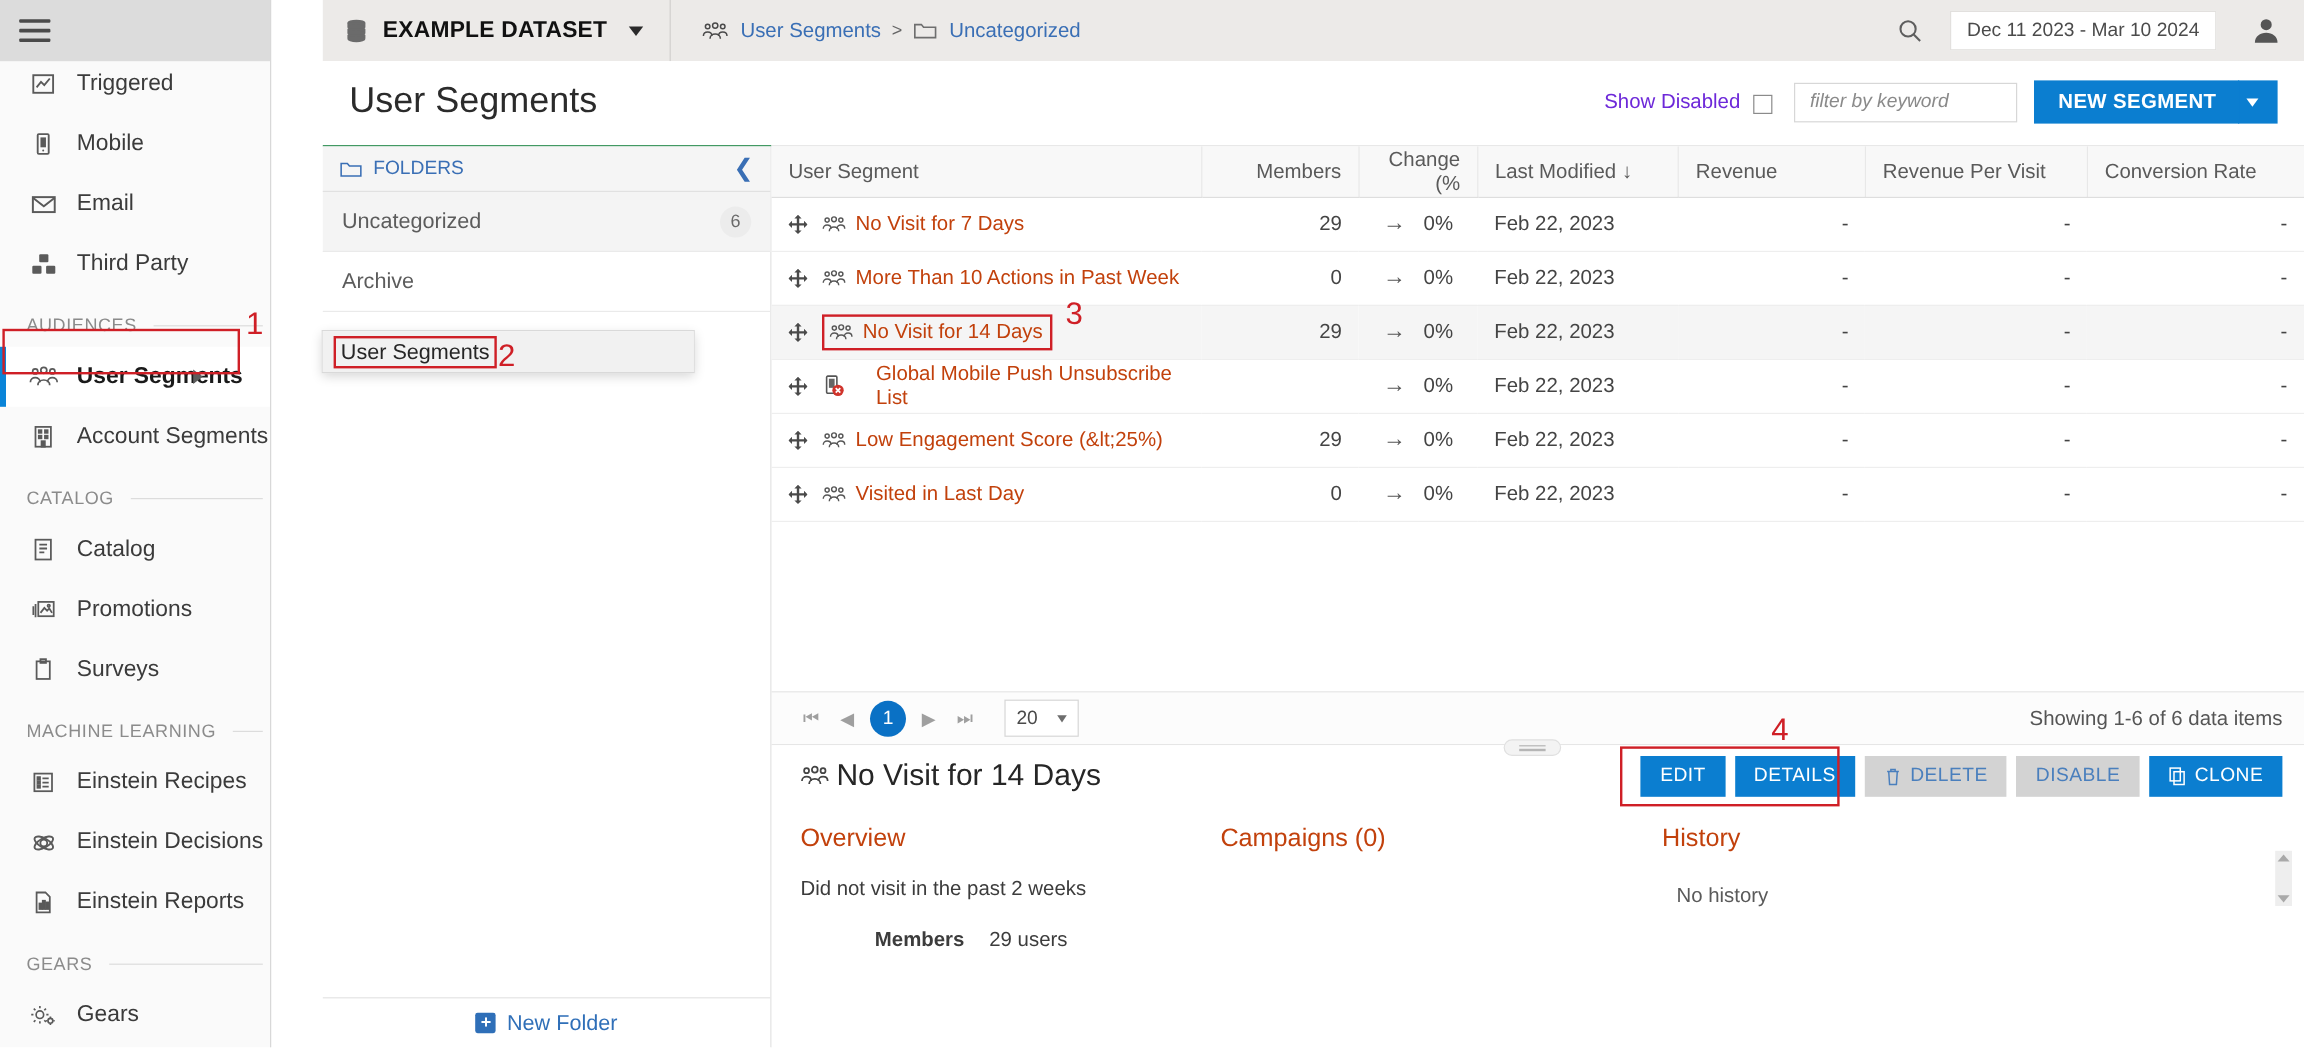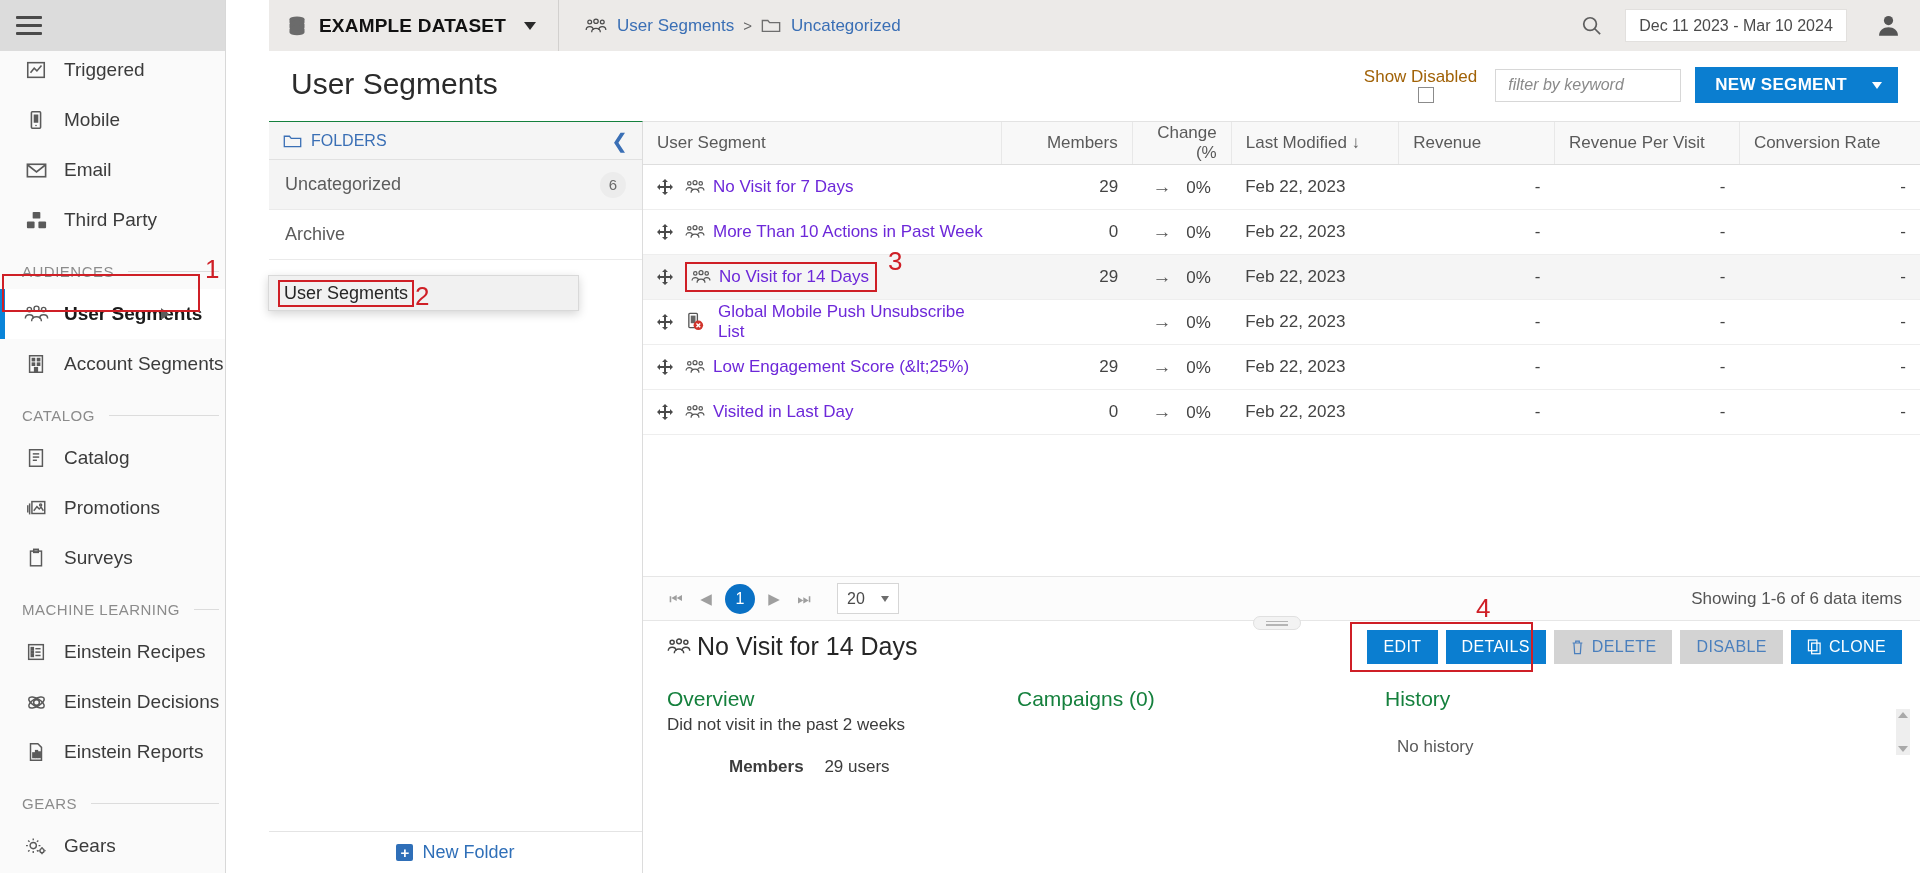--- a/index.html
+++ b/index.html
@@ -80,21 +80,21 @@
   .avatar-btn { margin-left: 28px; cursor: pointer; display: flex; color: #555; }
 
   
   .page-head {
     position: absolute; left: 269px; top: 51px; right: 0; height: 70px; background: #fff;
   }
   .page-title {
     position: absolute; left: 22px; top: 16px; font-size: 30px; color: #2b2b2b; font-weight: normal;
   }
   .head-tools { position: absolute; right: 22px; top: 16px; display: flex; align-items: center; }
-  .show-disabled-wrap { display: flex; align-items: center; font-size: 17px; color: #a16207; margin-right: 18px; flex-direction: column; }
+  .show-disabled-wrap { display: flex; align-items: flex-end; font-size: 17px; color: #6d28d9; margin-right: 18px; }
   .chk { width: 16px; height: 16px; border: 1px solid #8b8b8b; background: #fff; margin-left: 11px; cursor: pointer; }
   .filter-input {
     width: 186px; height: 33px; border: 1px solid #d7d7d7; background: #fff;
     font-size: 16px; color: #555; padding: 0 12px; font-style: italic;
     font-family: "Liberation Sans", sans-serif;
   }
   .filter-input::placeholder { color: #8a8a8a; font-style: italic; }
   .newseg-btn {
     margin-left: 14px; height: 36px; background: #0b7ed0; color: #fff; border: none;
     display: flex; align-items: center; cursor: pointer;
@@ -164,21 +164,21 @@
   table.grid td {
     height: 45px; border-bottom: 1px solid #eeeeee; font-size: 17px; color: #444;
     padding: 0 14px; vertical-align: middle;
   }
   table.grid td.num { text-align: right; }
   table.grid td.ctr { text-align: center; }
   tr.row.sel td { background: #f5f5f5; }
   .segcell { display: flex; align-items: center; }
   .drag-handle { margin-right: 12px; color: #4a4a4a; cursor: move; display: flex; }
   .seg-icon { margin-right: 8px; display: flex; color: #575757; }
-  .seg-name { color: #6d28d9; }
+  .seg-name { color: #c2410c; }
   .arrow-flat { color: #555; font-size: 19px; }
   .hl-box { border: 2.5px solid #cf1f26; padding: 3px 6px 3px 4px; display: inline-flex; align-items: center; }
 
   
   .pager {
     position: absolute; left: 643px; top: 576px; right: 0; height: 45px;
     background: #fcfcfc; border-top: 1px solid #e6e6e6; border-bottom: 1px solid #e6e6e6;
     display: flex; align-items: center; padding: 0 18px;
   }
   .pbtn { width: 30px; height: 30px; display: flex; align-items: center; justify-content: center;
@@ -223,21 +223,21 @@
   .abtn .bicon { margin-right: 7px; display: flex; }
   .hl-actions {
     position: absolute; left: -9px; top: -8px; width: 183px; height: 50px;
     border: 2.5px solid #cf1f26; pointer-events: none;
   }
   .detail-body { position: absolute; left: 0; right: 0; top: 56px; bottom: 0; display: flex; }
   .dcol { padding: 10px 24px 0 24px; }
   .dcol.c1 { width: 350px; }
   .dcol.c2 { width: 350px; }
   .dcol.c3 { flex: 1; padding-left: 42px; }
-  .dcol h3 { font-size: 21px; font-weight: normal; color: #15803d; margin-bottom: 4px; }
+  .dcol h3 { font-size: 21px; font-weight: normal; color: #c2410c; margin-bottom: 20px; }
   .dline { font-size: 17px; color: #3c3c3c; margin-bottom: 22px; }
   .dfield { font-size: 17px; color: #3c3c3c; padding-left: 62px; }
   .dfield b { font-weight: bold; margin-right: 16px; }
   .no-history { font-size: 17px; color: #5a5a5a; padding-left: 12px; margin-top: 26px; }
   .mini-scroll {
     position: absolute; right: 10px; top: 32px; width: 14px; height: 46px; background: #eeeeee;
     display: flex; flex-direction: column; justify-content: space-between; align-items: center;
     padding: 3px 0; cursor: pointer;
   }
   .mini-scroll i { width: 0; height: 0; border-left: 5px solid transparent; border-right: 5px solid transparent; }
@@ -670,21 +670,21 @@
                   </svg>
               </span>
               <span class="seg-icon">
                 <svg width="21" height="19" viewBox="0 0 22 20" fill="none">
                   <rect x="4" y="1.5" width="9" height="15" rx="1" fill="none" stroke="#555" stroke-width="1.4"></rect>
                   <rect x="6" y="3.8" width="5" height="8" fill="#666"></rect>
                   <circle cx="14" cy="14" r="5" fill="#d0342c"></circle>
                   <path d="M12 12l4 4M16 12l-4 4" stroke="#fff" stroke-width="1.5"></path>
                 </svg>
               </span>
-              <span class="seg-name" style="margin-left:4px">Global Mobile Push Unsubscribe List</span>
+              <span class="seg-name" style="margin-left:16px">Global Mobile Push Unsubscribe List</span>
             </span>
           </td>
           <td class="num"></td>
           <td class="ctr">
             <span class="arrow-flat">→</span>
             <span style="margin-left:10px">0%</span>
           </td>
           <td>Feb 22, 2023</td>
           <td style="text-align:right">-</td>
           <td style="text-align:right">-</td>

